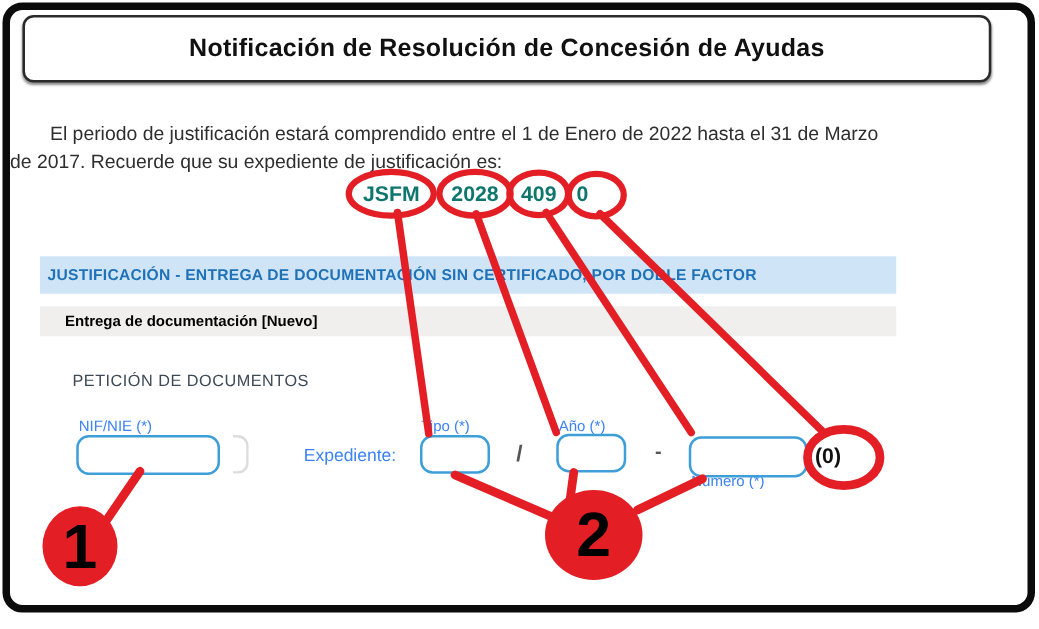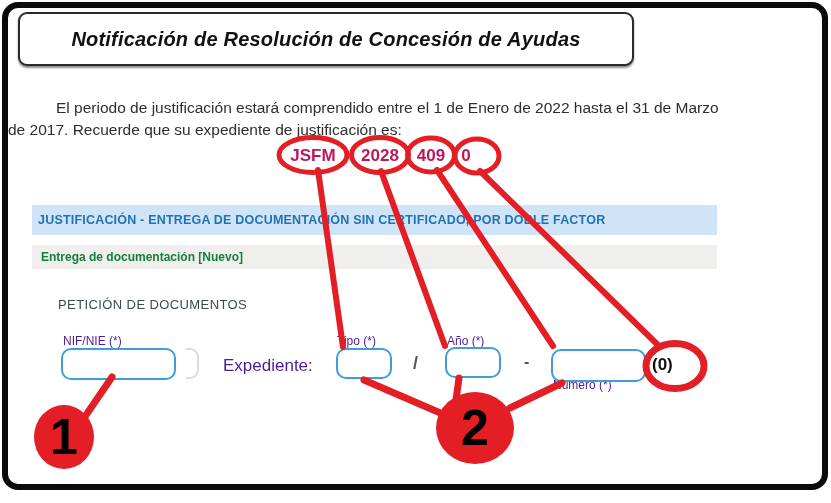--- a/index.html
+++ b/index.html
@@ -8,60 +8,60 @@
     font-family:"Liberation Sans", sans-serif;
   }
   .abs{position:absolute;}
   
   .frame{
     left:2px;top:2px;width:826px;height:488px;box-sizing:border-box;
     border:6px solid #0b0b0b;border-radius:16px;z-index:10;pointer-events:none;
   }
   
   .title-box{
-    left:18px;top:12px;width:616px;height:54px;box-sizing:border-box;
+    left:18px;top:12px;width:775px;height:54px;box-sizing:border-box;
     background:#ffffff;border:2px solid #2a2a2a;border-radius:9px;
     box-shadow:0 2px 2px rgba(0,0,0,0.45);
-    display:flex;align-items:center;justify-content:center;z-index:1;font-style:italic;
+    display:flex;align-items:center;justify-content:center;z-index:1;
   }
   .title-box h1{
     margin:0;font-size:20px;font-weight:bold;color:#111;letter-spacing:0.2px;
   }
   
   .intro-line{color:#2e2e2e;font-size:15.5px;white-space:nowrap;z-index:1;}
-  .intro-1{left:56px;top:99px;}
+  .intro-1{left:40px;top:99px;}
   .intro-2{left:8px;top:121px;}
   
   .exp-val{
     top:146px;transform:translateX(-50%);
-    font-size:17px;font-weight:bold;color:#be185d;z-index:1;white-space:nowrap;
+    font-size:17px;font-weight:bold;color:#0f766e;z-index:1;white-space:nowrap;
   }
   
   .section-header{
     left:32px;top:205px;width:685px;height:30px;background:#cfe5f7;
     display:flex;align-items:center;z-index:1;
   }
   .section-header span{
     color:#1f72b8;font-weight:bold;font-size:12.5px;padding-left:6px;
     letter-spacing:0.2px;white-space:nowrap;
   }
   
   .subsection{
     left:32px;top:245px;width:685px;height:24px;background:#f0efed;
     display:flex;align-items:center;z-index:1;
   }
   .subsection span{
-    color:#15803d;font-weight:bold;font-size:12px;padding-left:9px;white-space:nowrap;
+    color:#000000;font-weight:bold;font-size:12px;padding-left:20px;white-space:nowrap;
   }
   
   .form-title{
     left:58px;top:297px;font-size:13px;font-weight:normal;color:#3d4a55;
     letter-spacing:0.4px;z-index:1;white-space:nowrap;
   }
-  .field-label{font-size:12px;color:#4c1d95;z-index:1;white-space:nowrap;}
+  .field-label{font-size:12px;color:#3b82f6;z-index:1;white-space:nowrap;}
   .text-input{
     box-sizing:border-box;border:2px solid #3e9fd8;border-radius:10px;
     background:#ffffff;z-index:1;outline:none;padding:0 8px;
     font-family:"Liberation Sans",sans-serif;font-size:14px;color:#333;
   }
   .ghost-bracket{
     left:186px;top:348px;width:13px;height:31px;box-sizing:border-box;
     border:2px solid #dcdcdc;border-left:none;border-radius:0 9px 9px 0;z-index:1;
   }
   .sep{z-index:1;color:#555;font-weight:bold;}
@@ -100,21 +100,21 @@
 <div class="abs subsection">
   <span>Entrega de documentación [Nuevo]</span>
 </div>
 
 <div class="abs form-title">PETICIÓN DE DOCUMENTOS</div>
 
 <label class="abs field-label" style="left:63px;top:334px;">NIF/NIE (*)</label>
 <input class="abs text-input" style="left: 61px; top: 348px; width: 115px; height: 32px;" value="">
 <div class="abs ghost-bracket"></div>
 
-<span class="abs field-label" style="left:223px;top:356px;font-size:17px;">Expediente:</span>
+<span class="abs field-label" style="left:243px;top:356px;font-size:14px;">Expediente:</span>
 
 <label class="abs field-label" style="left:337px;top:334px;">Tipo (*)</label>
 <input class="abs text-input" style="left: 336px; top: 348px; width: 56px; height: 31px;" value="">
 
 <span class="abs sep" style="left:413px;top:353px;font-size:18px;">/</span>
 
 <label class="abs field-label" style="left:447px;top:334px;text-align:right;">Año (*)</label>
 <input class="abs text-input" style="left: 445px; top: 347px; width: 56px; height: 31px;" value="">
 
 <span class="abs sep" style="left:524px;top:353px;font-size:16px;">-</span>

